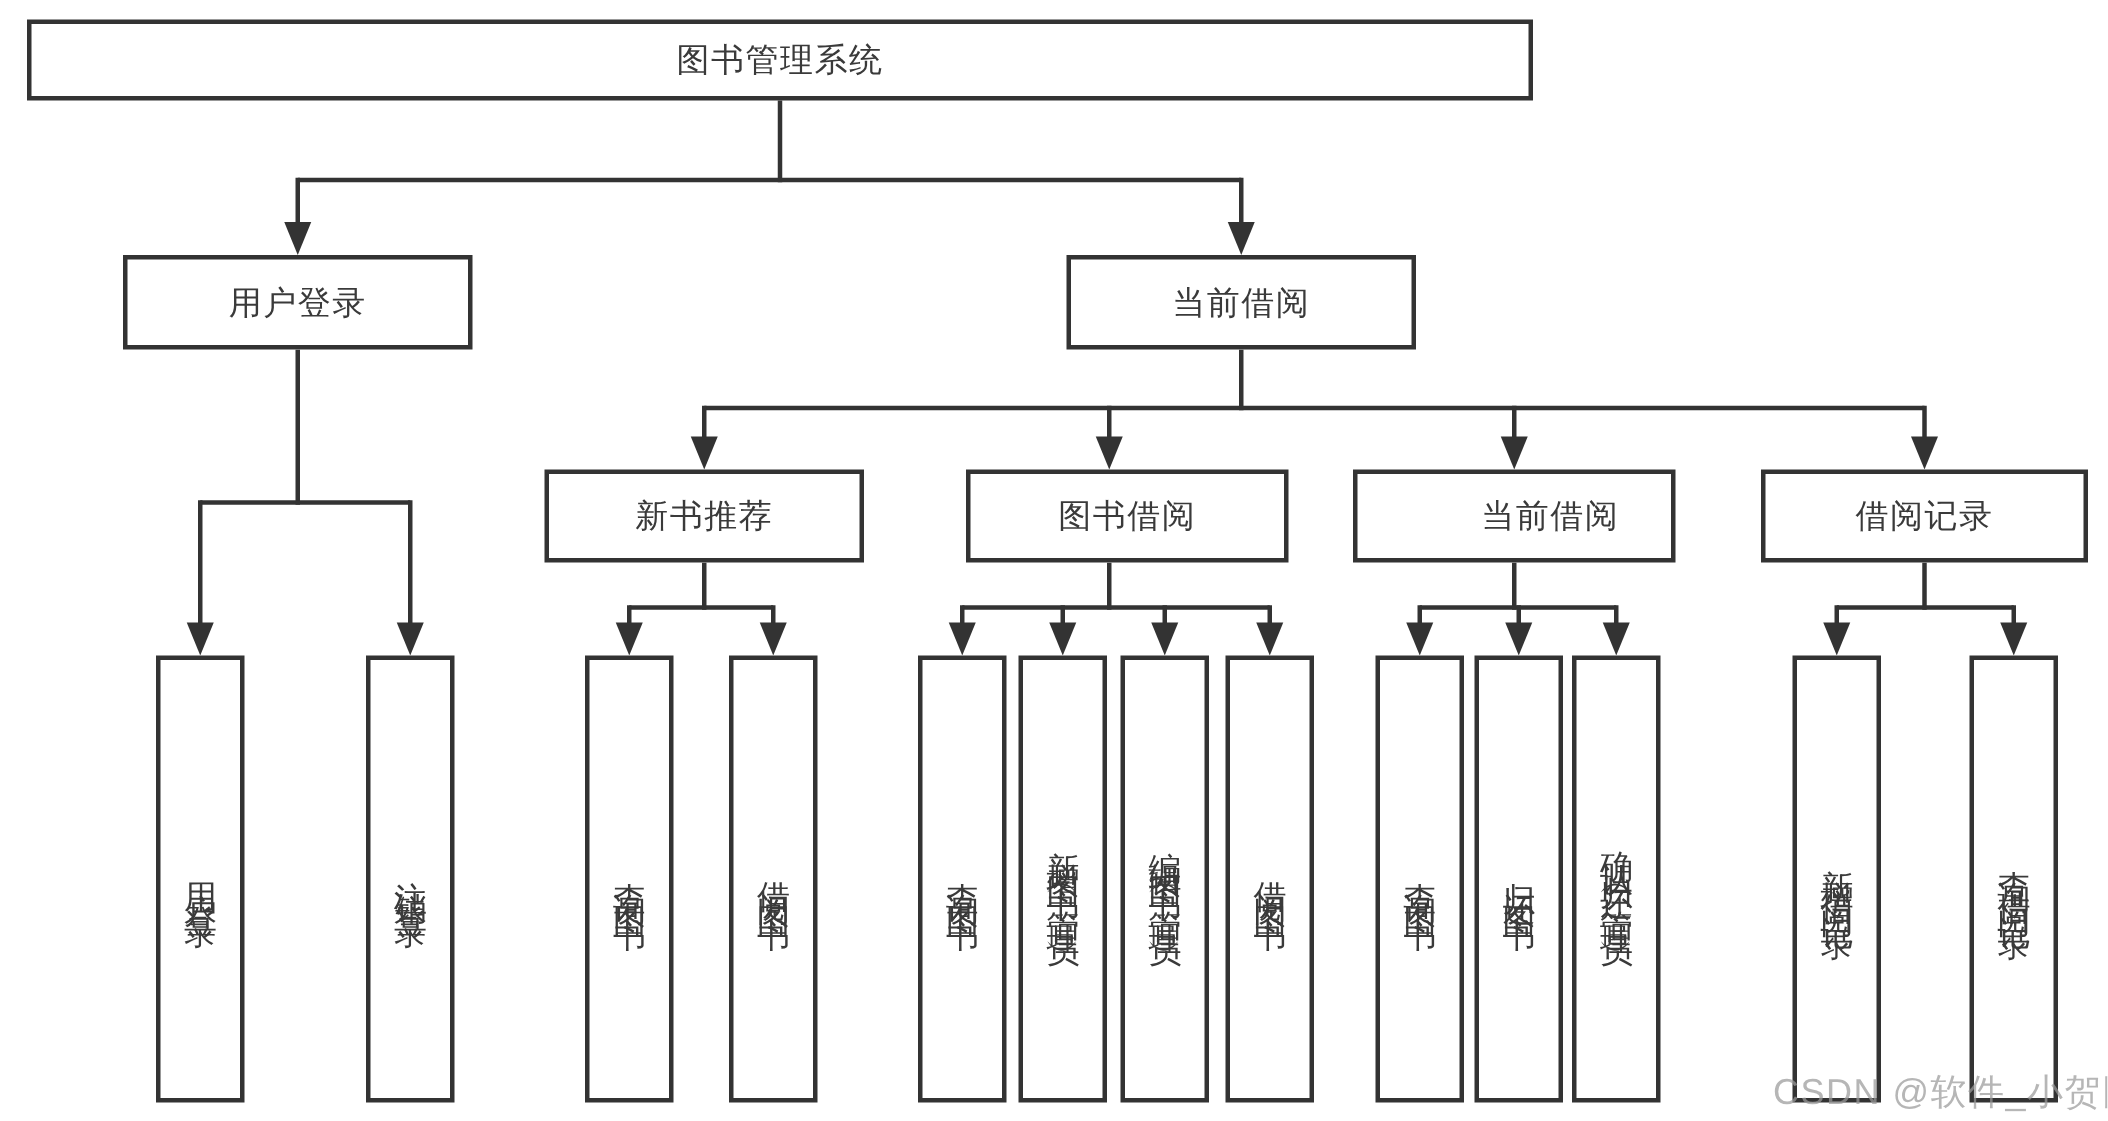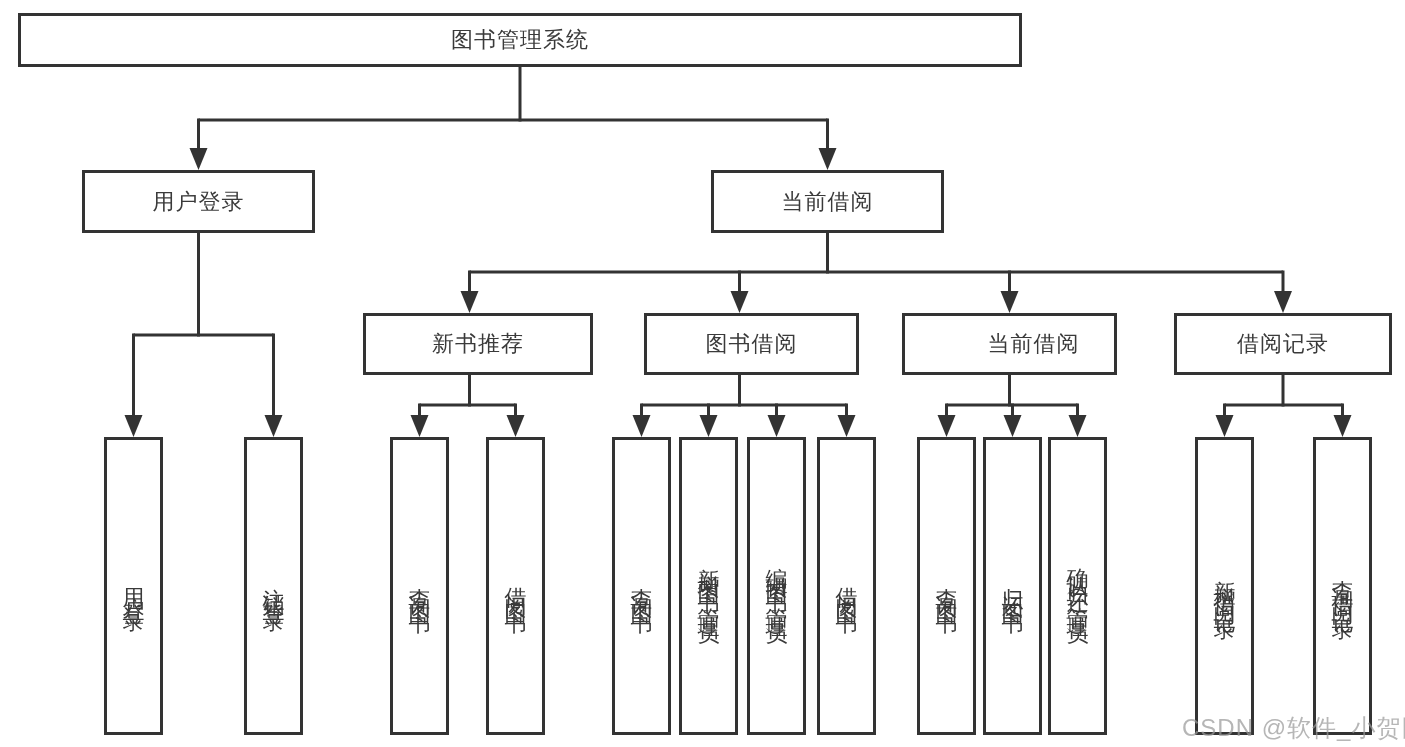--- a/index.html
+++ b/index.html
@@ -113,21 +113,21 @@
     <span class="hlabel">图书管理系统</span>
   </div>
 
   <div class="node l2" style="left:82px;">
     <span class="hlabel">用户登录</span>
   </div>
   <div class="node l2" style="left:711px;">
     <span class="hlabel">当前借阅</span>
   </div>
 
-  <div class="node l3" style="left:363px;width:230px;">
+  <div class="node l3" style="left:363px;width:213px;">
     <span class="hlabel">新书推荐</span>
   </div>
   <div class="node l3" style="left:644px;width:215px;">
     <span class="hlabel">图书借阅</span>
   </div>
   <div class="node l3" style="left:902px;width:215px;padding-left:48px;">
     <span class="hlabel">当前借阅</span>
   </div>
   <div class="node l3" style="left:1174px;width:218px;">
     <span class="hlabel">借阅记录</span>

